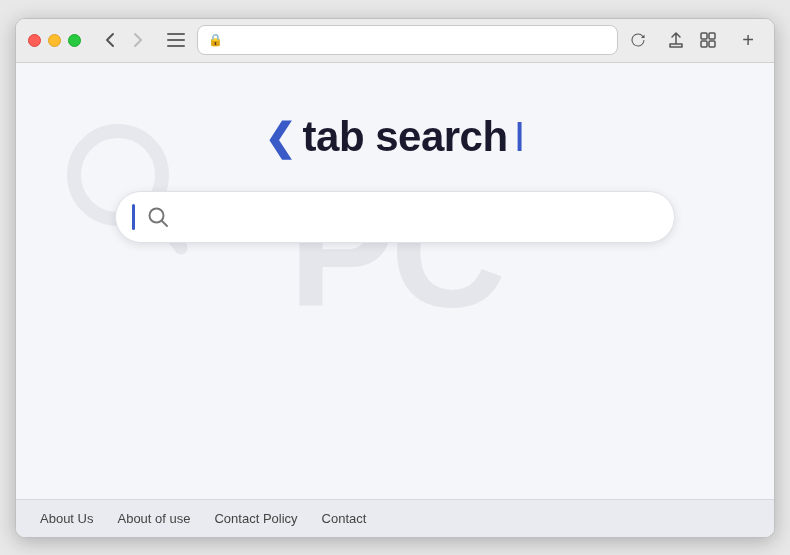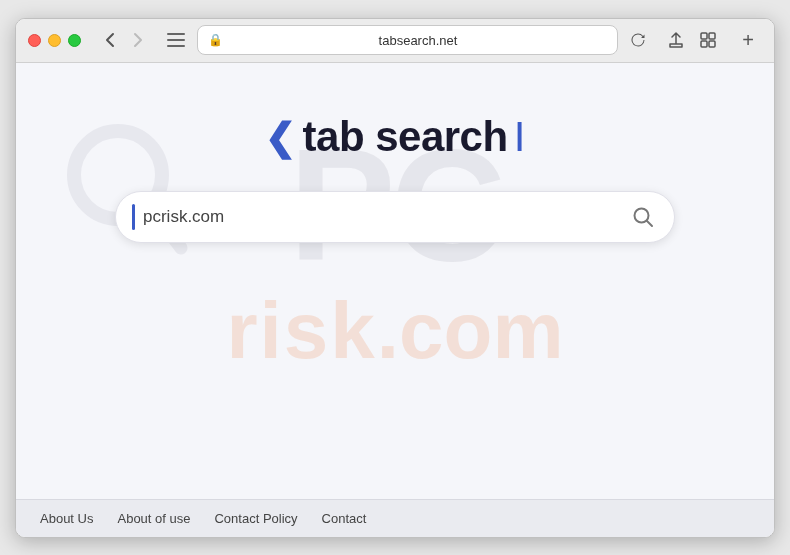--- a/index.html
+++ b/index.html
@@ -337,21 +337,20 @@
     <button class="sidebar-btn">
       <svg width="18" height="14" viewBox="0 0 18 14" fill="none">
         <rect x="0" y="0" width="18" height="2" rx="1" fill="#666"></rect>
         <rect x="0" y="6" width="18" height="2" rx="1" fill="#666"></rect>
         <rect x="0" y="12" width="18" height="2" rx="1" fill="#666"></rect>
       </svg>
     </button>
 
     <div class="address-bar-container">
       <span class="lock-icon">🔒</span>
-      <span class="address-text">tabsearch.net</span>
     </div>
 
     <button class="reload-btn">
       <svg width="16" height="16" viewBox="0 0 16 16" fill="none">
         <path d="M13.5 8A5.5 5.5 0 1 1 8 2.5c1.8 0 3.4.87 4.4 2.2L11 6h3.5V2.5L13.1 3.9A6.5 6.5 0 1 0 14.5 8h-1z" fill="#555"></path>
       </svg>
     </button>
 
     <div class="toolbar-actions">
       <button class="toolbar-btn">
@@ -378,37 +377,32 @@
       <svg viewBox="0 0 120 140" fill="none" xmlns="http://www.w3.org/2000/svg">
         <circle cx="52" cy="52" r="44" stroke="#aab" stroke-width="14" fill="none"></circle>
         <line x1="85" y1="85" x2="115" y2="125" stroke="#aab" stroke-width="13" stroke-linecap="round"></line>
       </svg>
     </div>
 
     <div class="watermark">
       <div style="display:flex; align-items:center; gap:0; margin-top:-40px;">
         <span class="watermark-pc">PC</span>
       </div>
-      <div style="display:flex; align-items:baseline; gap:0;">
-        <span style="font-size:80px; font-weight:900; color:rgba(240,180,150,0.35); letter-spacing:2px;">risk</span>
-        <span style="font-size:80px; font-weight:900; color:rgba(240,180,150,0.35);">.com</span>
-      </div>
     </div>
 
     <div class="main-area">
 
       <div class="site-title">
         <span class="title-chevron">❮</span>
         <span class="title-text"> tab search</span>
         <span class="title-cursor">I</span>
       </div>
 
       <div class="search-container">
         <div class="search-cursor"></div>
-        <input class="search-input" type="text" value="pcrisk.com" style="">
         <button class="search-icon-btn">
           <svg width="22" height="22" viewBox="0 0 22 22" fill="none" xmlns="http://www.w3.org/2000/svg">
             <circle cx="9.5" cy="9.5" r="7" stroke="#777" stroke-width="2"></circle>
             <line x1="15" y1="15" x2="20" y2="20" stroke="#777" stroke-width="2" stroke-linecap="round"></line>
           </svg>
         </button>
       </div>
 
     </div>
   </div>

